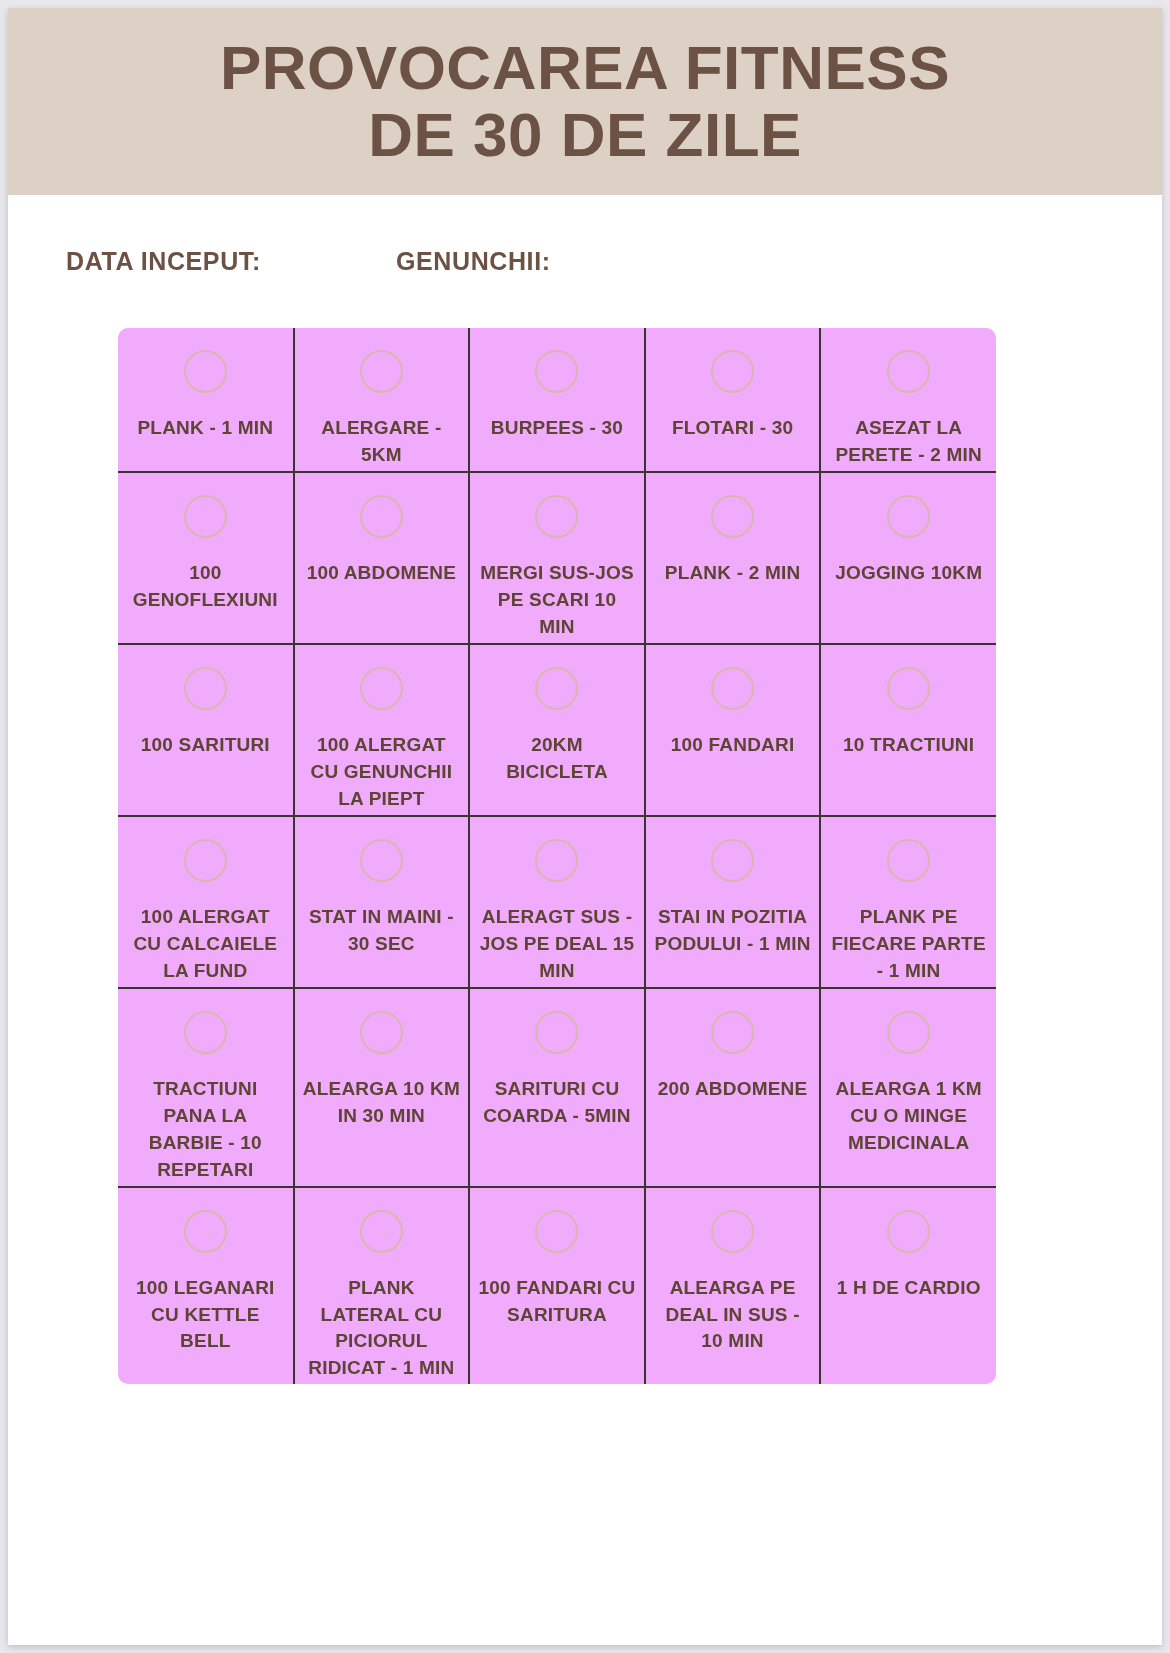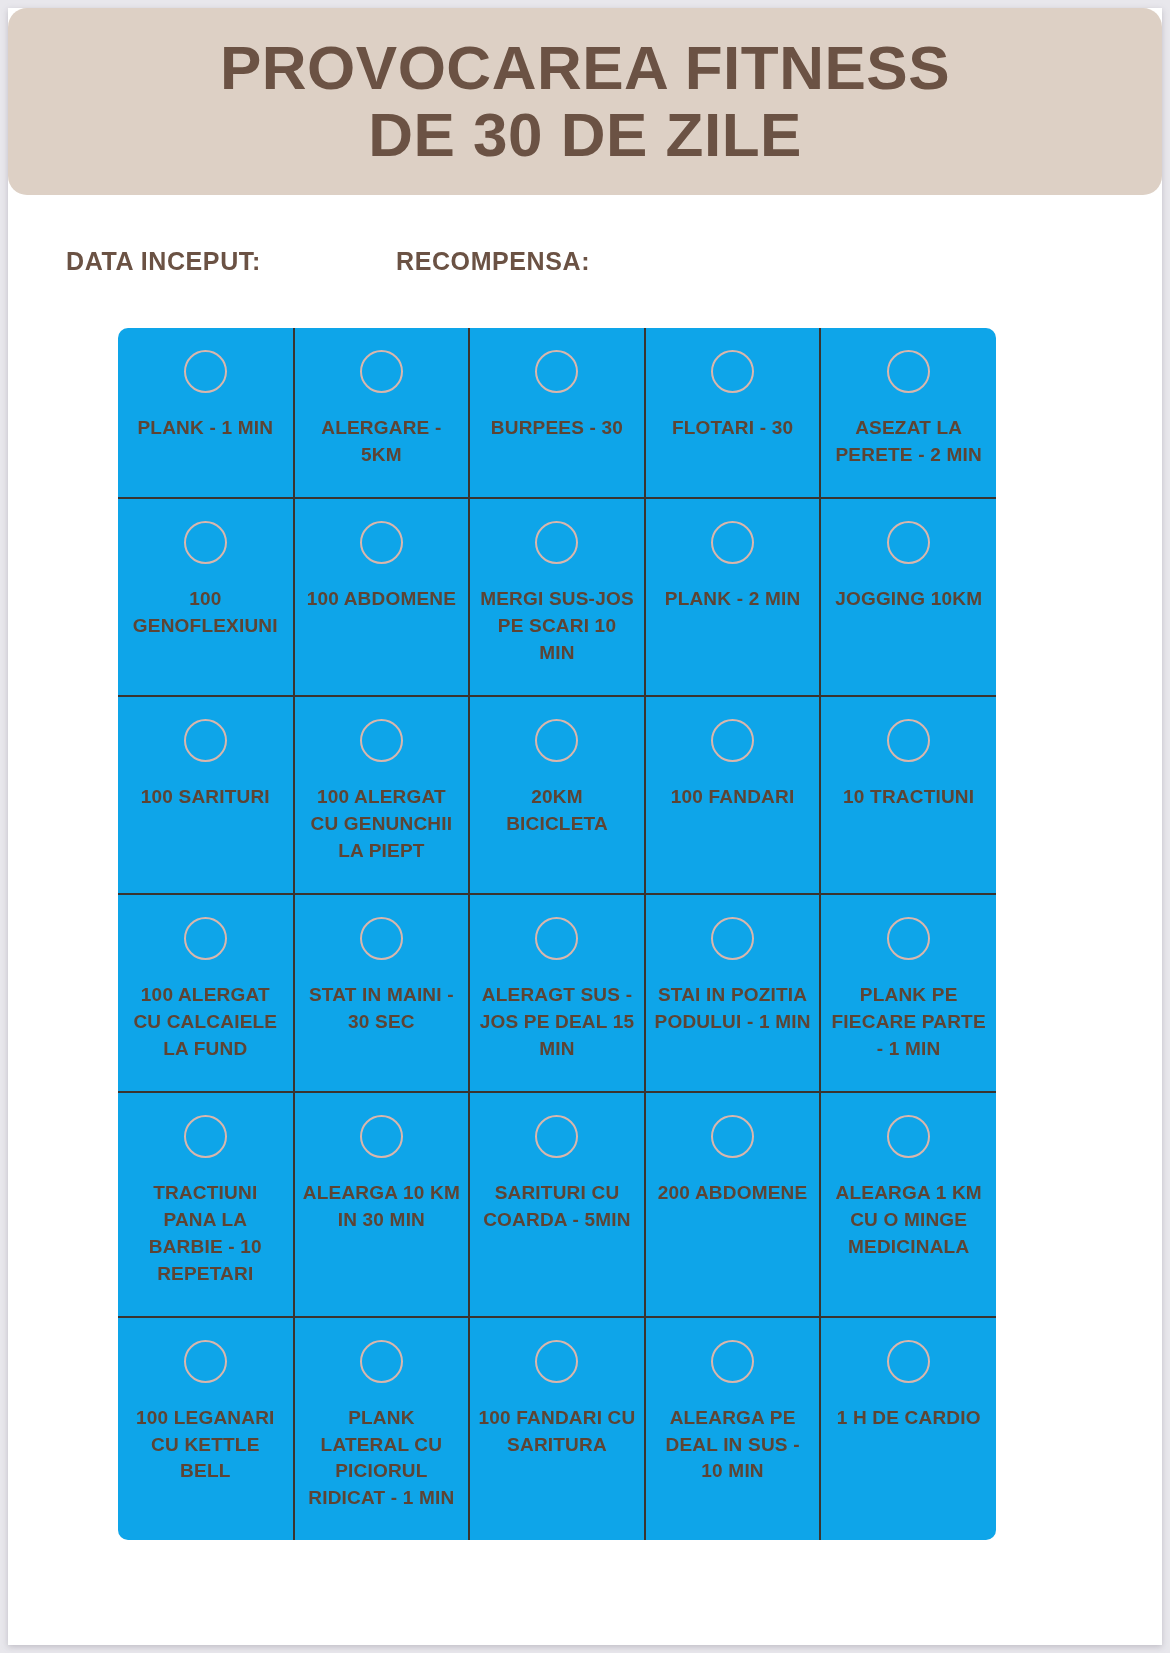--- a/index.html
+++ b/index.html
@@ -27,21 +27,20 @@
 
   .header-band {
     width: 100%;
     height: 187px;
     background: #ddd0c5;
     display: flex;
     align-items: center;
     justify-content: center;
     box-sizing: border-box;
     padding: 0 40px;
-    border-radius: 19px;
   }
 
   .header-title {
     color: #6b5244;
     font-size: 62px;
     line-height: 1.07;
     font-weight: 800;
     letter-spacing: 0.5px;
     text-align: center;
     text-transform: uppercase;
@@ -69,25 +68,25 @@
     width: 878px;
     border-collapse: collapse;
     table-layout: fixed;
     background: #faf6f2;
     border-radius: 10px;
     overflow: hidden;
     box-shadow: 0 0 0 0 rgba(0,0,0,0);
   }
 
   .grid td {
-    background: #0ea5e9;
+    background: #f0abfc;
     border-right: 2px solid #3a3430;
     border-bottom: 2px solid #3a3430;
     vertical-align: top;
-    padding: 22px 8px 28px 8px;
+    padding: 22px 8px 2px 8px;
     height: 142px;
     box-sizing: border-box;
     text-align: center;
   }
   .grid tr td:last-child { border-right: none; }
   .grid tr:last-child td { border-bottom: none; }
 
   .cell-inner {
     display: flex;
     flex-direction: column;
@@ -118,21 +117,21 @@
 
 <div class="page">
 
   <div class="header-band">
     <div class="header-title">PROVOCAREA FITNESS
 DE 30 DE ZILE</div>
   </div>
 
   <div class="meta-row">
     <div class="meta-label start">DATA INCEPUT:</div>
-    <div class="meta-label reward">RECOMPENSA:</div>
+    <div class="meta-label reward">GENUNCHII:</div>
   </div>
 
   <div class="grid-wrap">
     <table class="grid">
       <tbody id="grid-body">
           <tr>
             <td>
               <div class="cell-inner">
                 <div class="check-circle"></div>
                 <div class="cell-label">PLANK - 1 MIN</div>

